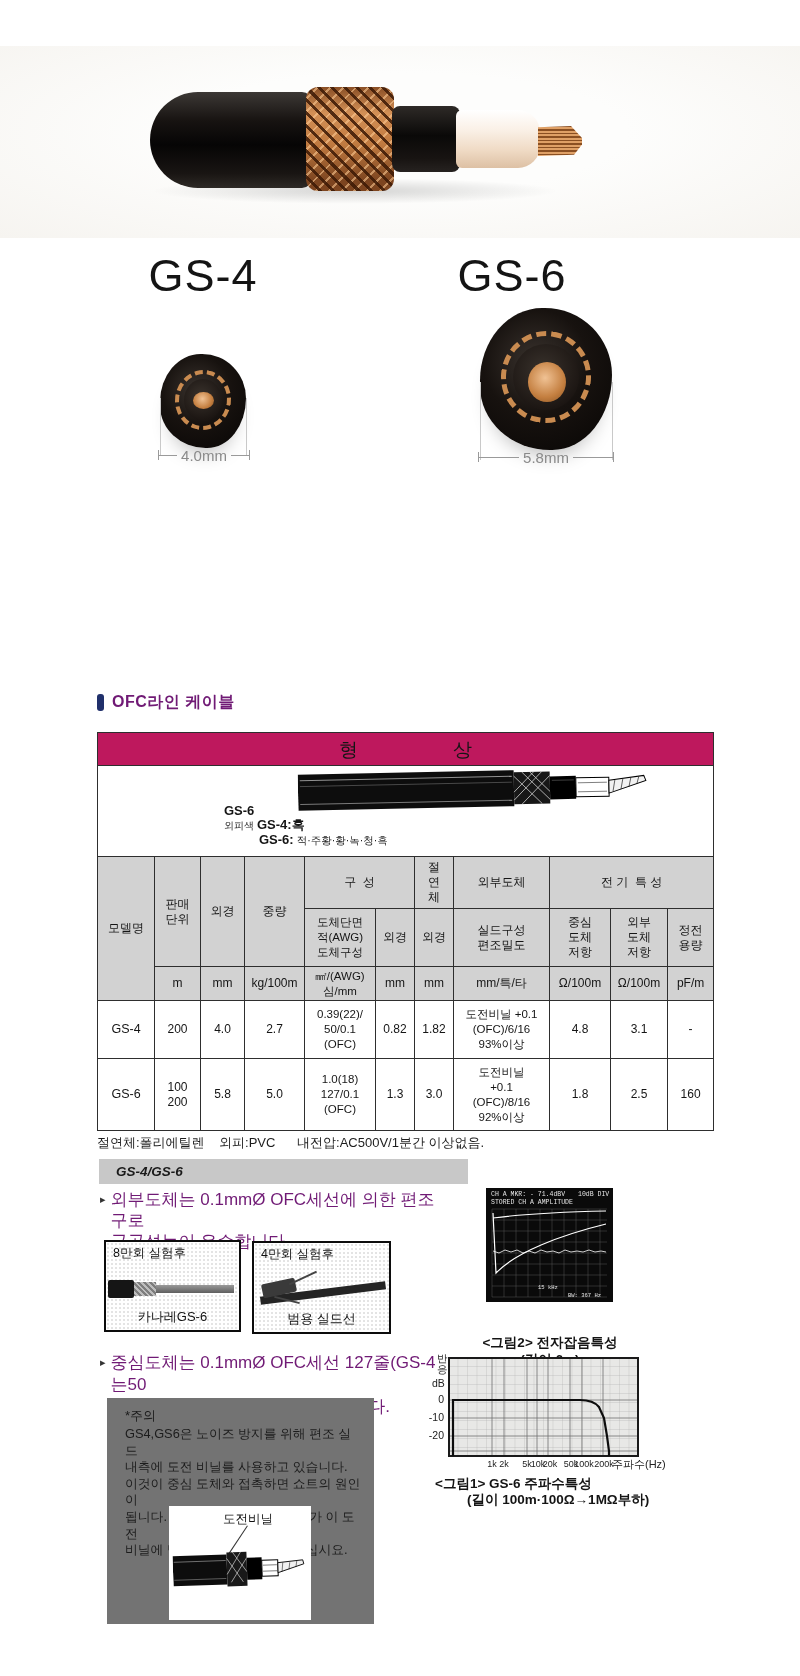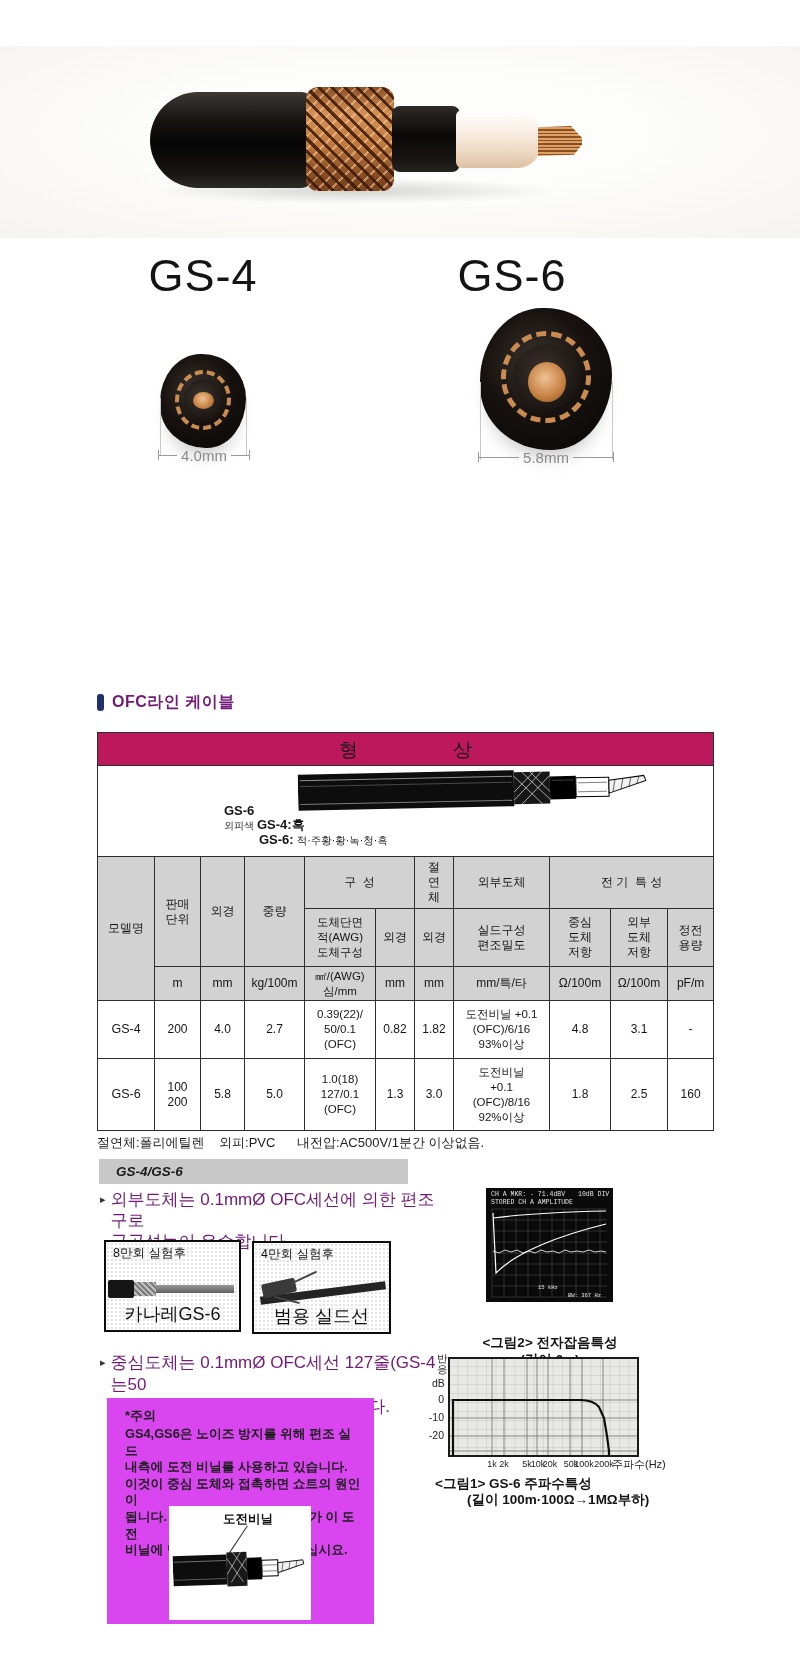--- a/index.html
+++ b/index.html
@@ -68,32 +68,32 @@
   td.modelcell{font-weight:bold;font-size:12.5px;}
   .small{font-size:11.5px;line-height:14px;}
   .illus-caption{position:absolute;left:126px;top:38px;text-align:left;line-height:14px;}
   .illus-caption .b13{font-size:13px;font-weight:bold;}
   .illus-caption .s10{font-size:10px;color:#222;}
   .illus-caption .s105{font-size:10.5px;color:#222;}
   .cap-row{display:flex;align-items:baseline;gap:3px;}
   .footnote{left:97px;top:1134px;font-size:13px;color:#1d1d1d;}
 
   
-  .sub-bar{left:99px;top:1159px;width:309px;height:25px;background:#c8c8c8;
+  .sub-bar{left:99px;top:1159px;width:369px;height:25px;background:#c8c8c8;
     display:flex;align-items:center;padding-left:17px;box-sizing:border-box;}
   .sub-bar span{font-size:13.5px;font-weight:bold;font-style:italic;color:#1a1a1a;}
   .bullet-line{display:flex;gap:5px;}
   .tri{font-size:11px;color:#333;line-height:20px;}
   .btxt{font-size:17px;line-height:21px;color:#701a75;width:336px;}
   .testbox{border:2px solid #0c0c0c;background:#fff;box-sizing:border-box;}
   .testbox .tlabel{position:absolute;left:7px;top:3px;font-size:12.5px;color:#111;}
-  .testbox .tcap{position:absolute;left:0;right:0;bottom:4px;text-align:center;font-size:18px;color:#111;margin-top:21px;}
+  .testbox .tcap{position:absolute;left:0;right:0;bottom:4px;text-align:center;font-size:13px;color:#111;margin-top:21px;}
   .grain{background-image:radial-gradient(#e2e2e2 0.7px,rgba(0,0,0,0) 0.8px);background-size:4px 4px;}
 
-  .notice-panel{left:107px;top:1398px;width:267px;height:226px;background:#d946ef;font-weight:bold;}
+  .notice-panel{left:107px;top:1398px;width:267px;height:226px;background:#737373;}
   .notice-title{position:absolute;left:18px;top:9px;font-size:13px;color:#1c1c1c;}
   .notice-body{position:absolute;left:18px;top:28px;width:238px;font-size:12.8px;line-height:16.6px;color:#1c1c1c;}
   .vinyl-box{position:absolute;left:62px;top:108px;width:142px;height:114px;background:#fff;}
   .vinyl-label{position:absolute;left:0;right:0;top:5px;text-align:center;padding-left:16px;font-size:12.5px;color:#111;}
 
   
   .scope{left:486px;top:1188px;width:127px;height:114px;background:#0a0a0a;}
   .scope span{position:absolute;font-family:"Liberation Mono","DejaVu Sans Mono",monospace;
     color:#e4e4e4;font-size:6.5px;line-height:7px;letter-spacing:0;}
   .figcap{text-align:center;font-size:13.5px;font-weight:bold;color:#141414;line-height:17px;}

